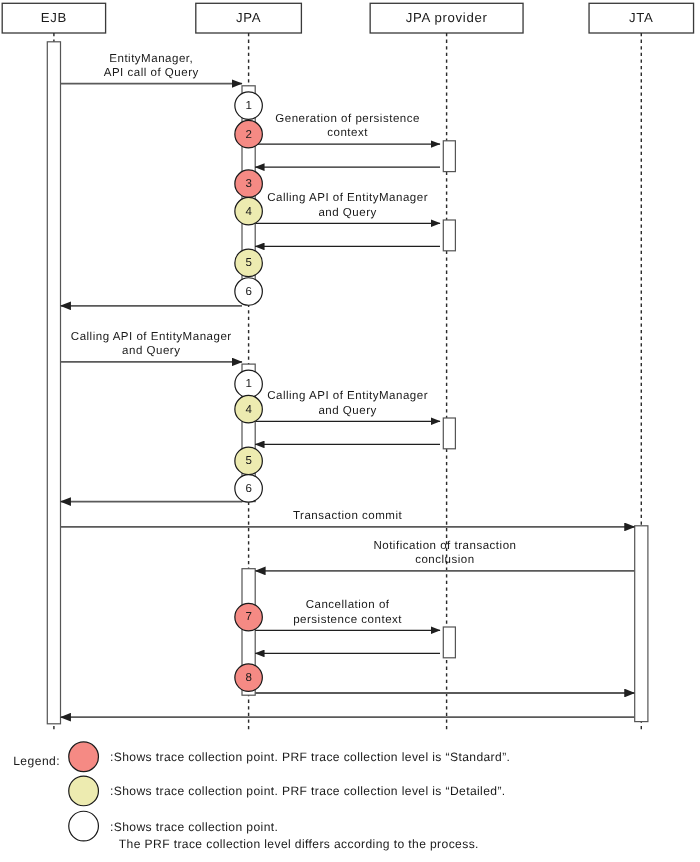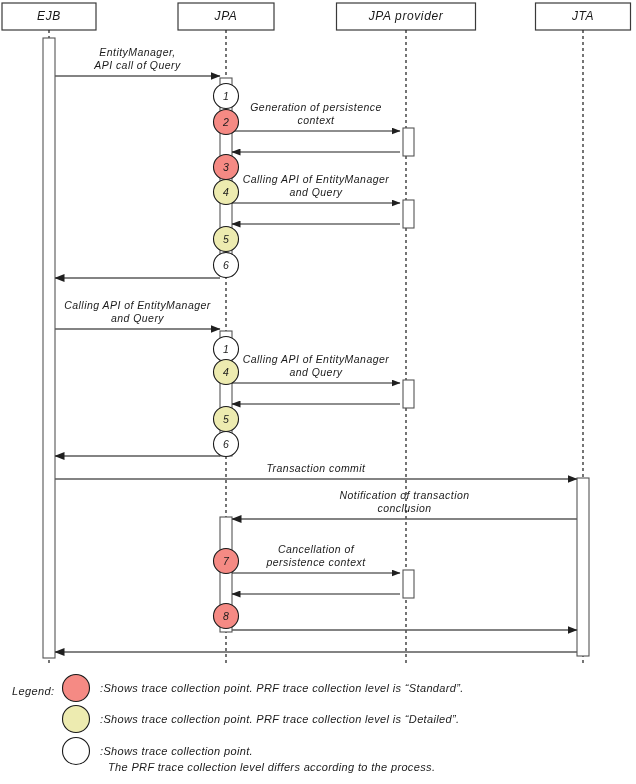--- a/index.html
+++ b/index.html
@@ -11,21 +11,20 @@
     width: 636px;
     height: 784px;
     font-family: "Liberation Sans", sans-serif;
     color: #1a1a1a;
     overflow: hidden;
   }
   #diagram-root {
     position: relative;
     width: 636px;
     height: 784px;
-    font-style: italic;
   }
   svg#seq-svg {
     position: absolute;
     top: 0;
     left: 0;
     width: 636px;
     height: 784px;
     display: block;
   }
   .lifeline-box-rect {

